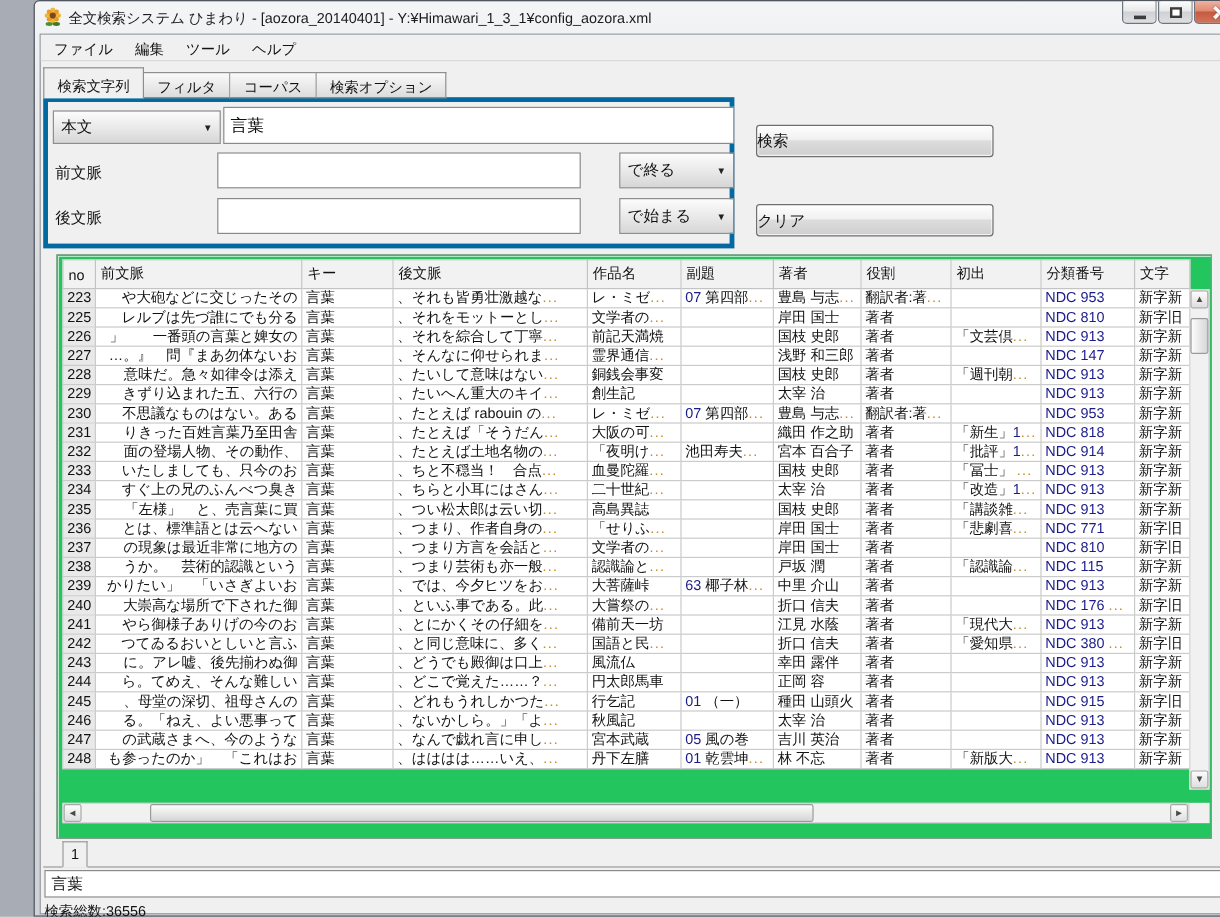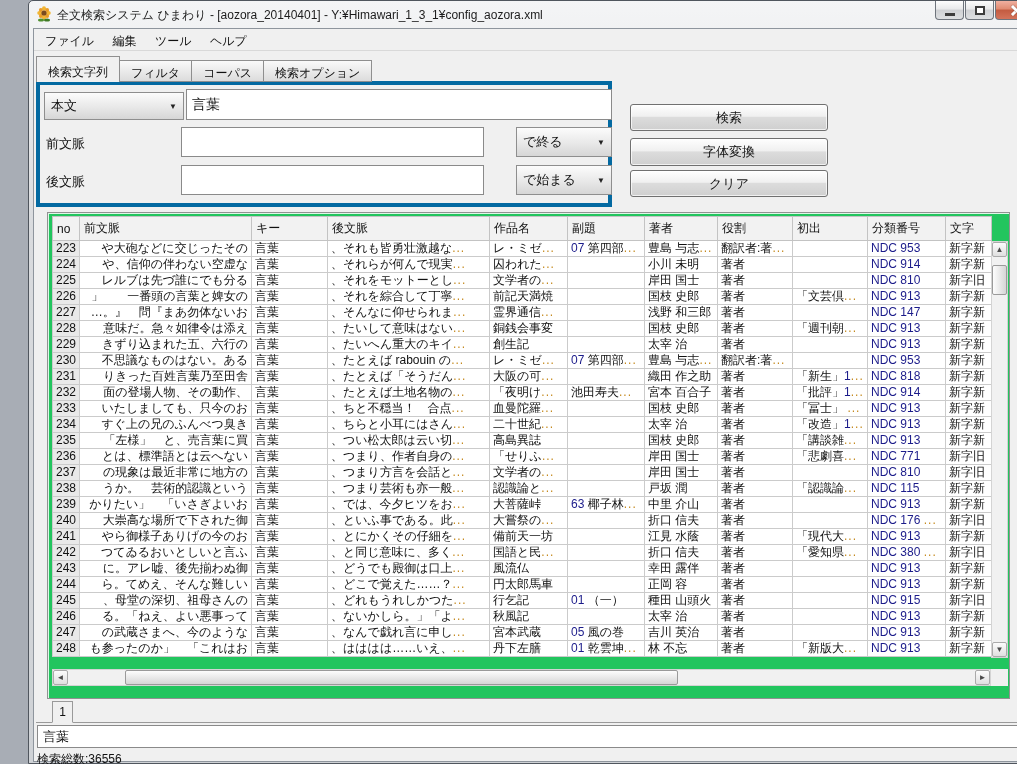--- a/index.html
+++ b/index.html
@@ -74,21 +74,21 @@
   .ctx-input.next { top:80px; }
   .ctx-combo { width:96px; height:30px; left:476px; }
   .ctx-combo.prev { top:42px; }
   .ctx-combo.next { top:80px; }
   
   .push-btn {
     position:absolute; left:596px; width:198px; height:27px;
     border:1px solid #707070; border-radius:3px;
     background:linear-gradient(#fefefe,#f0f0f0 45%,#dcdcdc 50%,#cfcfcf);
     box-shadow:inset 0 0 0 1px rgba(255,255,255,.7);
-    font-size:13px; color:#111; text-align:center; line-height:25px; cursor:default;
+    font-size:13px; color:#111; line-height:25px; cursor:default;
   }
   .btn-search { top:75px; }
   .btn-glyph  { top:109px; height:28px; }
   .btn-clear  { top:141px; }
   
   .result-pane {
     position:absolute; left:13px; top:183px; width:963px; height:487px;
     border:1px solid #919191; background:#22c55e;
     box-shadow:inset 1px 1px 0 rgba(255,255,255,.85);
   }
@@ -203,21 +203,20 @@
       </div>
       <span class="lbl lbl-next">後文脈</span>
       <input class="txt ctx-input next" value="" style="">
       <div class="combo ctx-combo next">
         <span>で始まる</span>
         <span class="arrow">▼</span>
       </div>
     </div>
 
     <div class="push-btn btn-search">検索</div>
-    <div class="push-btn btn-glyph">字体変換</div>
     <div class="push-btn btn-clear">クリア</div>
 
     <div class="result-pane">
       <table class="results">
         <colgroup id="cols">
             <col style="width: 27px;">
             <col style="width: 172px;">
             <col style="width: 76px;">
             <col style="width: 162px;">
             <col style="width: 78px;">
@@ -251,33 +250,20 @@
               <td>、それも皆勇壮激越な<span class="ellip">...</span></td>
               <td>レ・ミゼ<span class="ellip">...</span></td>
               <td><span class="num">07</span> 第四部<span class="ellip">...</span></td>
               <td>豊島 与志<span class="ellip">...</span></td>
               <td>翻訳者:著<span class="ellip">...</span></td>
               <td></td>
               <td><span class="num">NDC 953</span></td>
               <td>新字新</td>
             </tr>
             <tr>
-              <td class="c-no">224</td>
-              <td class="c-prev">や、信仰の伴わない空虚な</td>
-              <td>言葉</td>
-              <td>、それらが何んで現実<span class="ellip">...</span></td>
-              <td>囚われた<span class="ellip">...</span></td>
-              <td></td>
-              <td>小川 未明</td>
-              <td>著者</td>
-              <td></td>
-              <td><span class="num">NDC 914</span></td>
-              <td>新字新</td>
-            </tr>
-            <tr>
               <td class="c-no">225</td>
               <td class="c-prev">レルブは先づ誰にでも分る</td>
               <td>言葉</td>
               <td>、それをモットーとし<span class="ellip">...</span></td>
               <td>文学者の<span class="ellip">...</span></td>
               <td></td>
               <td>岸田 国士</td>
               <td>著者</td>
               <td></td>
               <td><span class="num">NDC 810</span></td>

